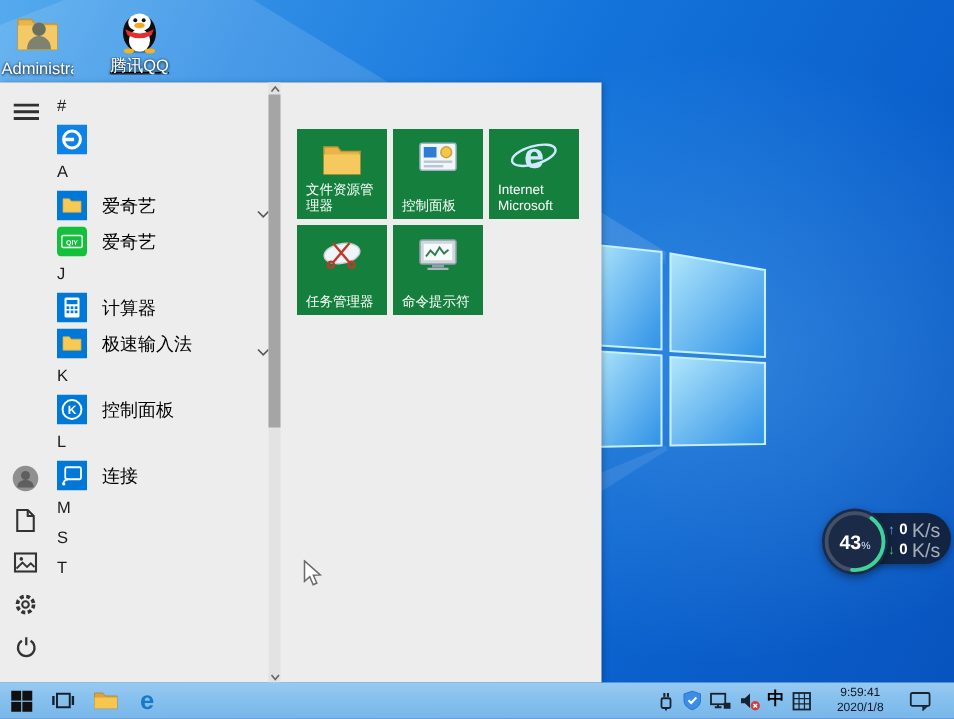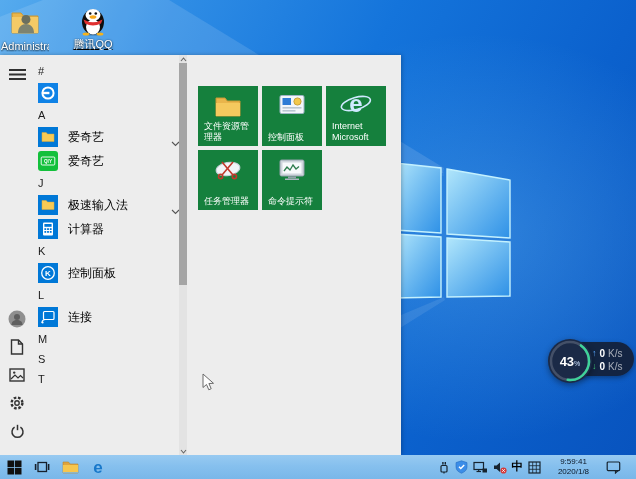--- a/index.html
+++ b/index.html
@@ -30,21 +30,21 @@
 
   
   #net-pill{
     left:566px;top:342px;width:68px;height:34px;border-radius:17px;
     background:rgba(20,31,54,.92);z-index:3;
     box-shadow:0 2px 5px rgba(0,0,0,.35);
   }
   .pill-row{position:absolute;left:26px;display:flex;align-items:center;gap:3px;height:12px;}
   .pill-row .arr{font-size:9px;line-height:1;font-weight:bold;}
   .pill-row .v{color:#fff;font-size:10px;font-weight:bold;}
-  .pill-row .u{color:rgba(255,255,255,.62);font-size:10px;}
+  .pill-row .u{color:rgba(255,255,255,.62);font-size:13px;}
   #net-circle{
     left:548px;top:339px;width:44px;height:44px;border-radius:50%;
     background:#1b2a47;z-index:4;display:flex;align-items:center;justify-content:center;
     box-shadow:0 2px 6px rgba(0,0,0,.4);
   }
   #net-circle svg{position:absolute;inset:0;}
   #net-circle .pct{color:#fff;font-size:13px;font-weight:bold;position:relative;}
   #net-circle .pctu{color:#cfe3ff;font-size:7px;font-weight:normal;}
 
   
@@ -250,48 +250,48 @@
       </span>
       <span class="lbl">爱奇艺</span>
     </div>
 
     <div class="lm-header">J</div>
 
     <div class="lm-item">
       <span class="ic">
         <svg width="20" height="20" viewBox="0 0 20 20">
             <rect width="20" height="20" fill="#0078d7"></rect>
-            <path d="M4,5.5 h4.2 l1.3,1.6 h6.5 v7.4 h-12 z" fill="#f6ca55" stroke="#d8a93e" stroke-width=".5"></path>
-          </svg>
-      </span>
-      <span class="lbl">极速输入法</span>
-      <span class="chev">
-        <svg width="9" height="6" viewBox="0 0 9 6">
-            <polyline points="1,1 4.5,4.5 8,1" fill="none" stroke="#555" stroke-width="1.1"></polyline>
-          </svg>
-      </span>
-    </div>
-
-    <div class="lm-item">
-      <span class="ic">
-        <svg width="20" height="20" viewBox="0 0 20 20">
-            <rect width="20" height="20" fill="#0078d7"></rect>
             <rect x="5" y="3.4" width="10" height="13.2" rx="1" fill="#fff"></rect>
             <rect x="6.4" y="5" width="7.2" height="2.8" fill="#0078d7"></rect>
             <g fill="#0078d7">
               <rect x="6.4" y="9.2" width="1.8" height="1.8"></rect>
               <rect x="9.1" y="9.2" width="1.8" height="1.8"></rect>
               <rect x="11.8" y="9.2" width="1.8" height="1.8"></rect>
               <rect x="6.4" y="12" width="1.8" height="1.8"></rect>
               <rect x="9.1" y="12" width="1.8" height="1.8"></rect>
               <rect x="11.8" y="12" width="1.8" height="1.8"></rect>
             </g>
           </svg>
       </span>
       <span class="lbl">计算器</span>
+    </div>
+
+    <div class="lm-item">
+      <span class="ic">
+        <svg width="20" height="20" viewBox="0 0 20 20">
+            <rect width="20" height="20" fill="#0078d7"></rect>
+            <path d="M4,5.5 h4.2 l1.3,1.6 h6.5 v7.4 h-12 z" fill="#f6ca55" stroke="#d8a93e" stroke-width=".5"></path>
+          </svg>
+      </span>
+      <span class="lbl">极速输入法</span>
+      <span class="chev">
+        <svg width="9" height="6" viewBox="0 0 9 6">
+            <polyline points="1,1 4.5,4.5 8,1" fill="none" stroke="#555" stroke-width="1.1"></polyline>
+          </svg>
+      </span>
     </div>
 
     <div class="lm-header">K</div>
 
     <div class="lm-item">
       <span class="ic">
         <svg width="20" height="20" viewBox="0 0 20 20">
             <rect width="20" height="20" fill="#0078d7"></rect>
             <circle cx="10" cy="10" r="6.3" fill="none" stroke="#fff" stroke-width="1.3"></circle>
             <text x="10" y="12.8" font-size="8" font-weight="bold" fill="#fff" text-anchor="middle">K</text>

